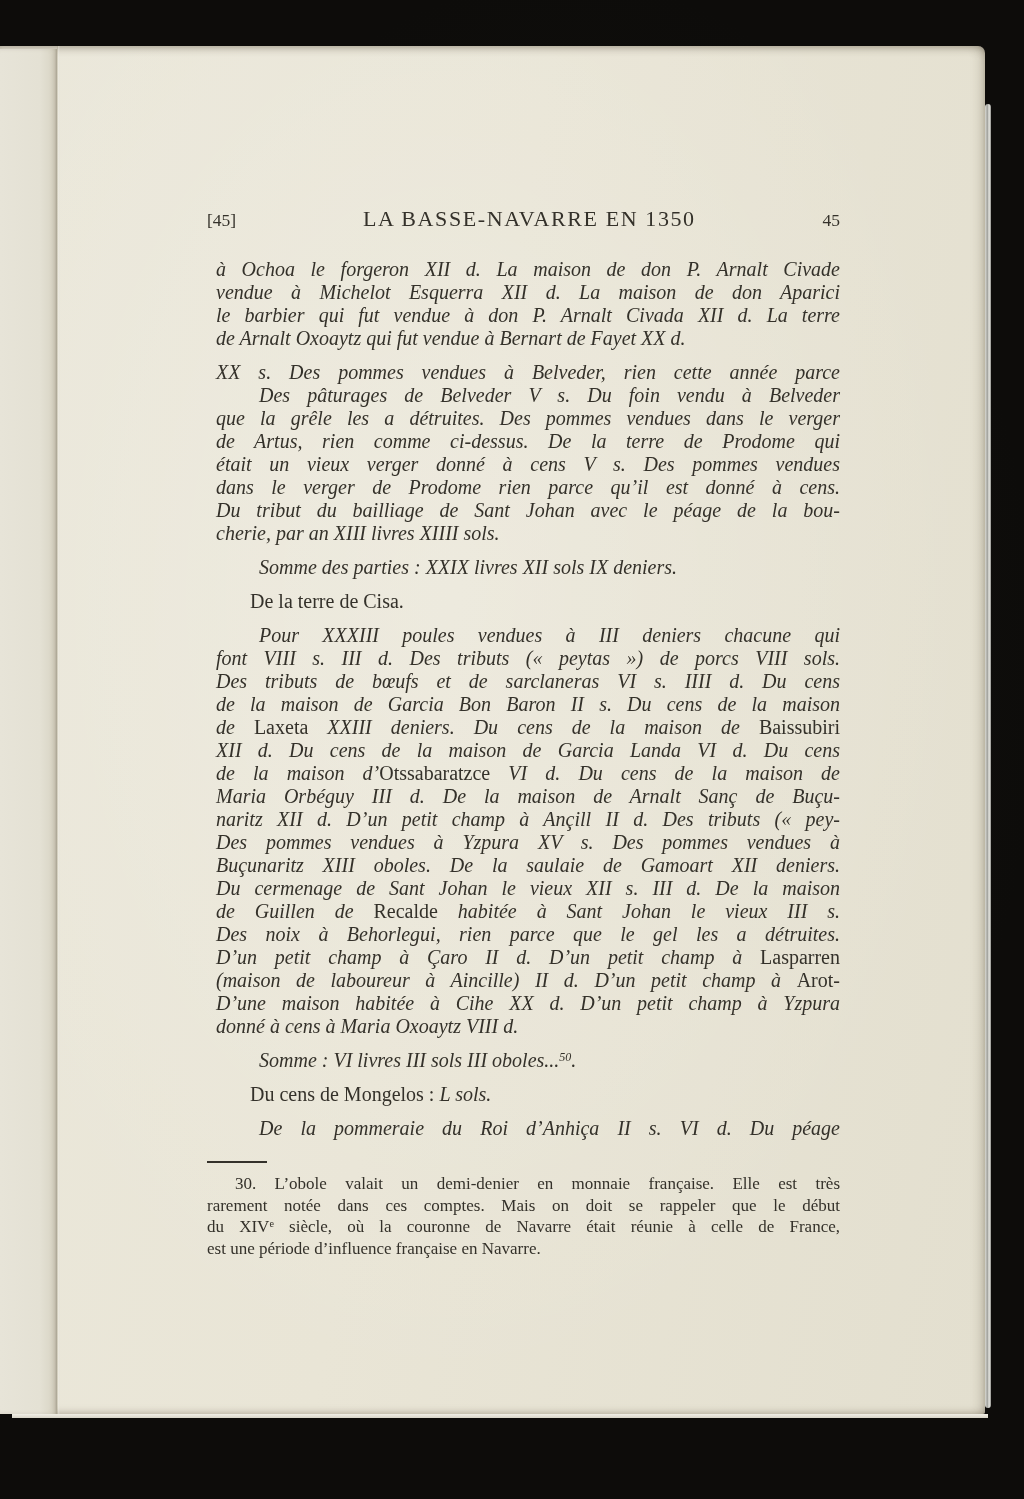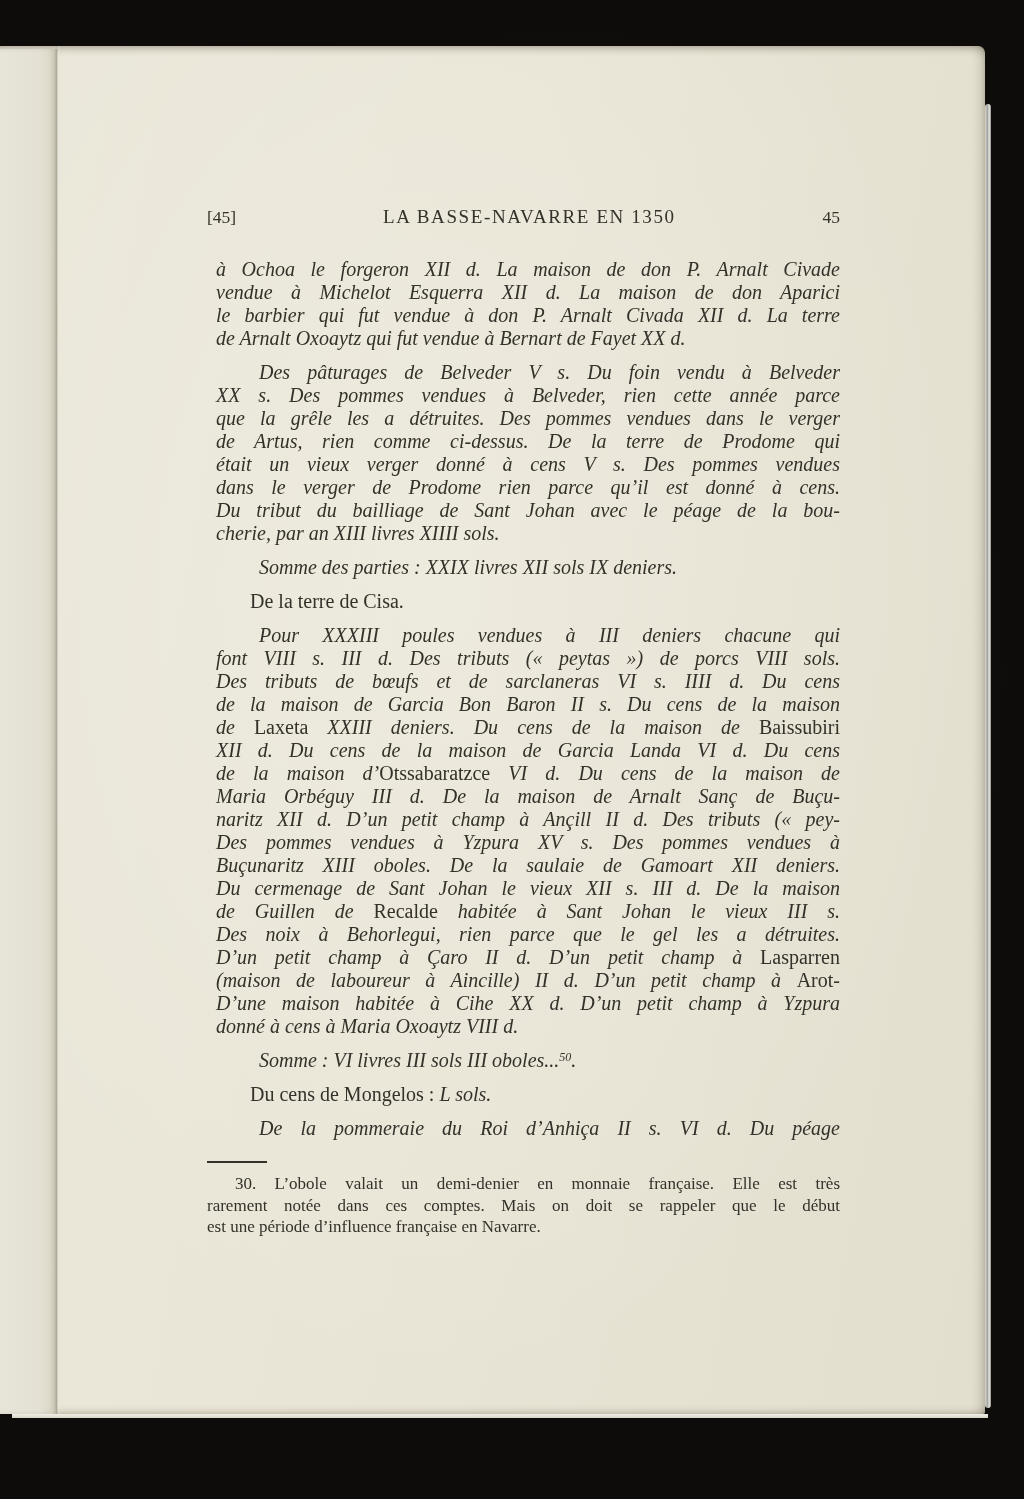--- a/index.html
+++ b/index.html
@@ -73,21 +73,21 @@
     align-items: baseline;
     color: var(--ink);
   }
   .folio {
     font-size: 17.5px;
     flex: 0 0 auto;
   }
   .running-title {
     flex: 1 1 auto;
     text-align: center;
-    font-size: 19px;
+    font-size: 22px;
     letter-spacing: 1.6px;
   }
   .page-number {
     flex: 0 0 auto;
     font-size: 17.5px;
   }
   .text-block {
     position: absolute;
     left: 207px; top: 212px;
     width: 633px;
@@ -146,22 +146,22 @@
 
     <div class="text-block">
 
       <div class="para p-italic">
           <div class="line"><span>à Ochoa le forgeron XII d. La maison de don P. Arnalt Civade</span></div>
           <div class="line"><span>vendue à Michelot Esquerra XII d. La maison de don Aparici</span></div>
           <div class="line"><span>le barbier qui fut vendue à don P. Arnalt Civada XII d. La terre</span></div>
           <div class="line last"><span>de Arnalt Oxoaytz qui fut vendue à Bernart de Fayet XX d.</span></div>
         </div>
         <div class="para p-italic">
+          <div class="line"><span>XX s. Des pommes vendues à Belveder, rien cette année parce</span></div>
           <div class="line indent"><span>Des pâturages de Belveder V s. Du foin vendu à Belveder</span></div>
-          <div class="line"><span>XX s. Des pommes vendues à Belveder, rien cette année parce</span></div>
           <div class="line"><span>que la grêle les a détruites. Des pommes vendues dans le verger</span></div>
           <div class="line"><span>de Artus, rien comme ci-dessus. De la terre de Prodome qui</span></div>
           <div class="line"><span>était un vieux verger donné à cens V s. Des pommes vendues</span></div>
           <div class="line"><span>dans le verger de Prodome rien parce qu’il est donné à cens.</span></div>
           <div class="line"><span>Du tribut du bailliage de Sant Johan avec le péage de la bou-</span></div>
           <div class="line last"><span>cherie, par an XIII livres XIIII sols.</span></div>
         </div>
         <div class="para p-italic">
           <div class="line last indent"><span>Somme des parties : XXIX livres XII sols IX deniers.</span></div>
         </div>
@@ -196,18 +196,19 @@
         </div>
         <div class="para p-italic">
           <div class="line indent"><span>De la pommeraie du Roi d’Anhiça II s. VI d. Du péage</span></div>
         </div>
         <div class="footnote-block">
         <div class="footnote-rule"></div>
 
       <div class="para p-roman">
             <div class="line indent"><span>30. L’obole valait un demi-denier en monnaie française. Elle est très</span></div>
             <div class="line"><span>rarement notée dans ces comptes. Mais on doit se rappeler que le début</span></div>
+            <div class="line"><span>du XIV<sup>e</sup> siècle, où la couronne de Navarre était réunie à celle de France,</span></div>
             <div class="line last"><span>est une période d’influence française en Navarre.</span></div>
           </div>
         </div>
     </div>
   </div>
 </div>
 
 </body></html>

